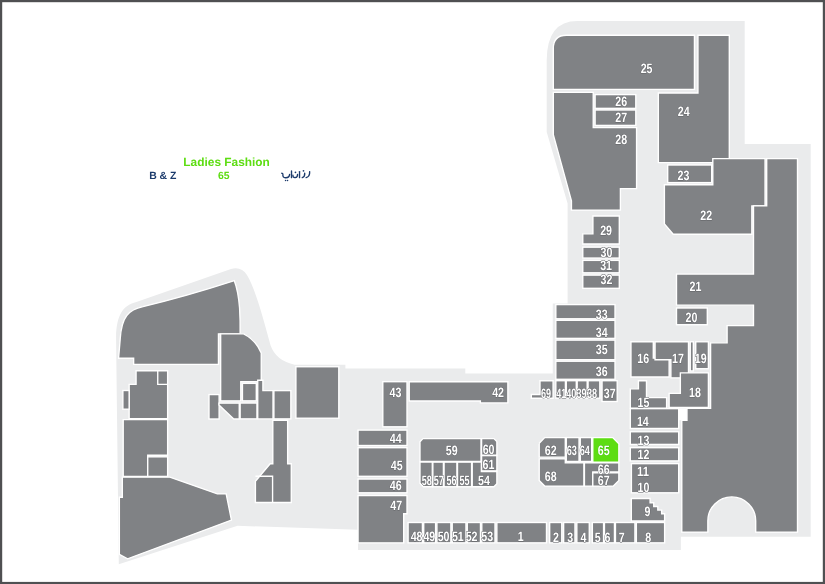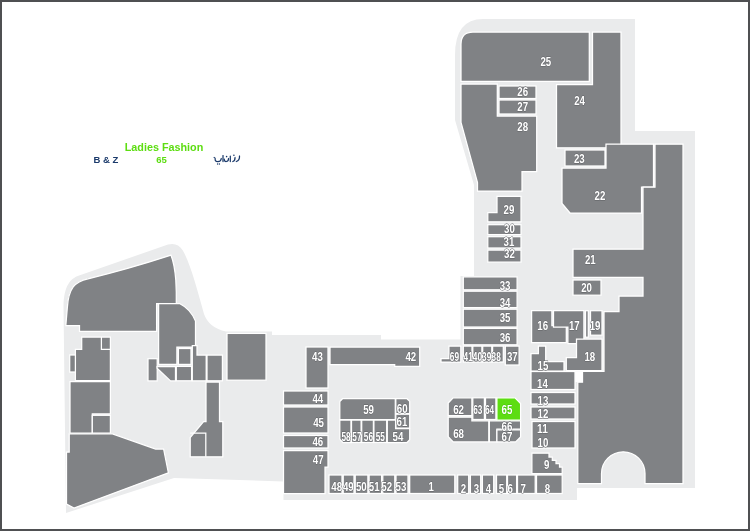--- a/index.html
+++ b/index.html
@@ -1,16 +1,16 @@
 <!DOCTYPE html>
 <html><head>
 <meta charset="utf-8">
 <style>
   html,body{margin:0;padding:0;background:#fff;}
-  #page{position:relative;width:750px;height:531px;background:#fff;box-sizing:border-box;border:2px solid #4f5052;overflow:hidden;}
+  #page{position:relative;width:750px;height:531px;background:#fff;box-sizing:border-box;border:2px solid #4f5052;overflow:hidden;padding-left:42px;}
   svg{display:block;filter:brightness(1);}
   text{font-family:"Liberation Sans",sans-serif;}
   .num{fill:#fff;font-weight:bold;font-size:12.4px;paint-order:stroke;stroke:#5f6165;stroke-width:0.85px;stroke-linejoin:round;}
 </style>
 </head>
 <body>
 <div id="page">
 <svg width="746" height="527" viewBox="0 0 746 527">
 <g transform="translate(-2,-2)">
 

